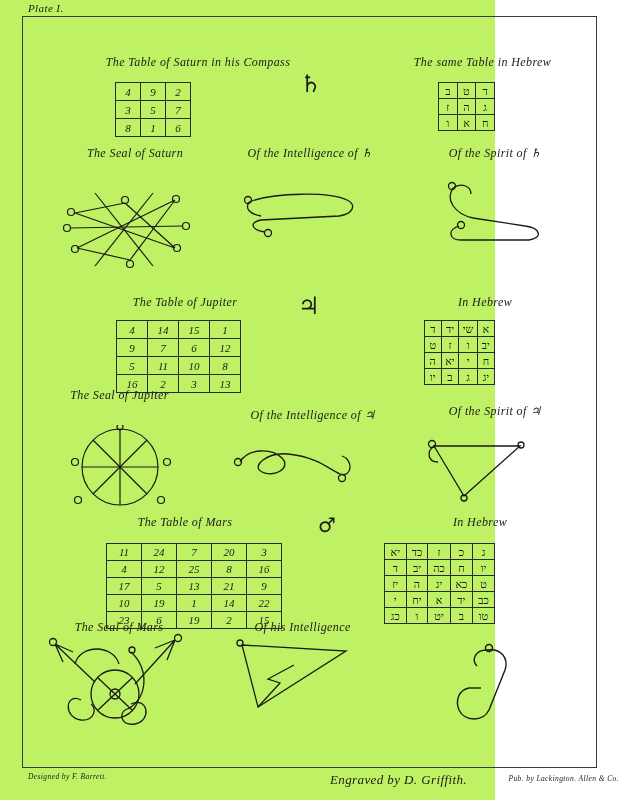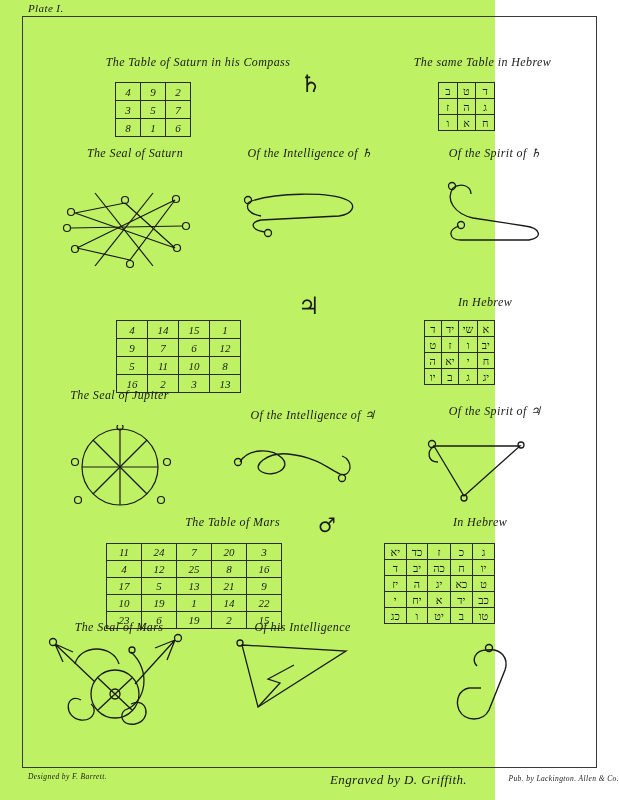--- a/index.html
+++ b/index.html
@@ -202,20 +202,21 @@
 
   <svg class="sigil" style="left:425px; top:178px;" width="140" height="70" viewBox="0 0 140 70">
     <g fill="none" stroke="#1a1a1a" stroke-width="1.3">
       <path d="M28,10 C20,22 30,36 48,40 L100,48 C116,50 118,60 104,62 L36,62 C24,62 22,52 34,48"></path>
       <path d="M28,10 C36,4 46,8 46,16"></path>
       <circle cx="27" cy="8" r="3.5"></circle>
       <circle cx="36" cy="47" r="3.5"></circle>
     </g>
   </svg>
 
+  <div class="cap script" style="left:85px; top:295px; width:200px;">The Table of Jupiter</div>
   <div class="cap script" style="left:400px; top:295px; width:170px;">In Hebrew</div>
 
   <div class="glyph" style="left:298px; top:292px;">♃</div>
 
   <table class="msq jup" style="left:116px; top:320px;">
     <tbody>
         <tr>
       <td>4</td>
       <td>14</td>
       <td>15</td>
@@ -302,21 +303,21 @@
   <svg class="sigil" style="left:420px; top:428px;" width="150" height="80" viewBox="0 0 150 80">
     <g fill="none" stroke="#1a1a1a" stroke-width="1.3">
       <path d="M14,18 L100,18 L44,68 Z"></path>
       <path d="M14,18 C6,24 8,34 18,34"></path>
       <circle cx="12" cy="16" r="3.5"></circle>
       <circle cx="101" cy="17" r="3"></circle>
       <circle cx="44" cy="70" r="3"></circle>
     </g>
   </svg>
 
-  <div class="cap script" style="left:90px; top:515px; width:190px;text-align:right;">The Table of Mars</div>
+  <div class="cap script" style="left:90px; top:515px; width:190px;">The Table of Mars</div>
   <div class="cap script" style="left:395px; top:515px; width:170px;">In Hebrew</div>
 
   <div class="glyph" style="left:318px; top:513px; font-size:20px;">♂</div>
 
   <table class="msq mars" style="left:106px; top:543px;">
     <tbody>
         <tr>
       <td>11</td>
       <td>24</td>
       <td>7</td>

